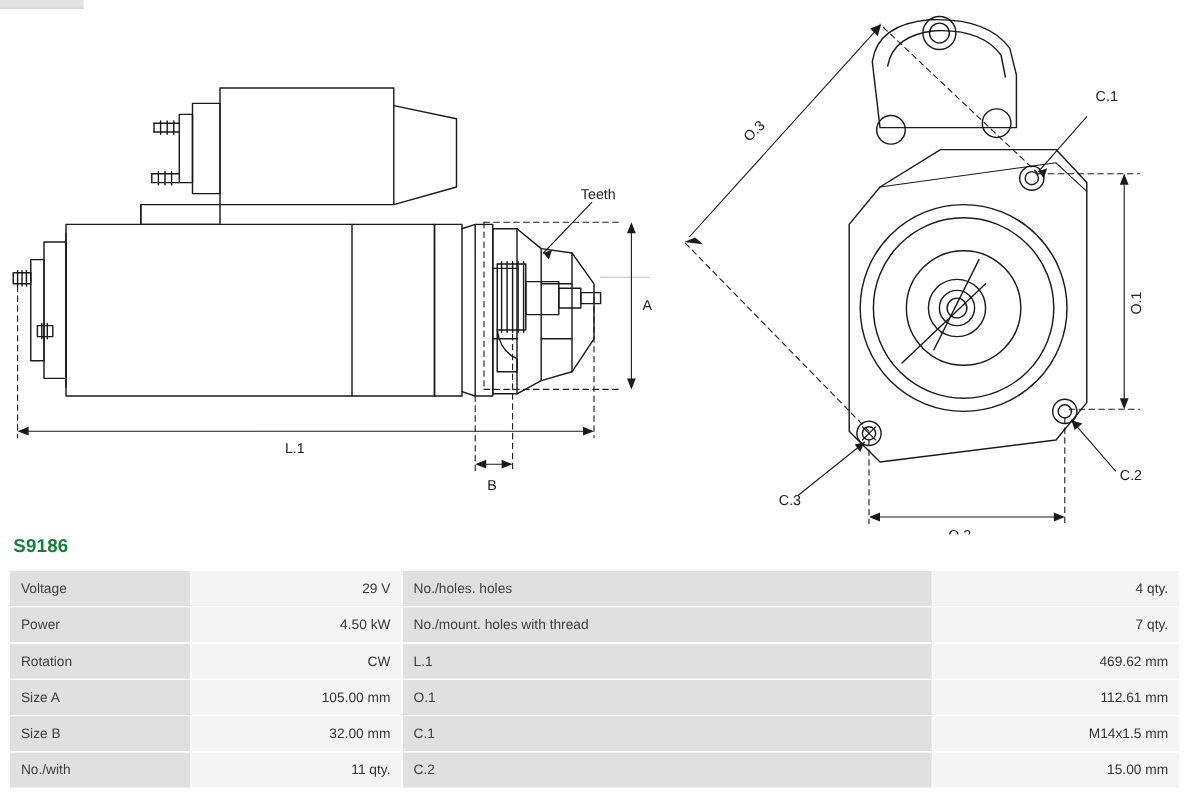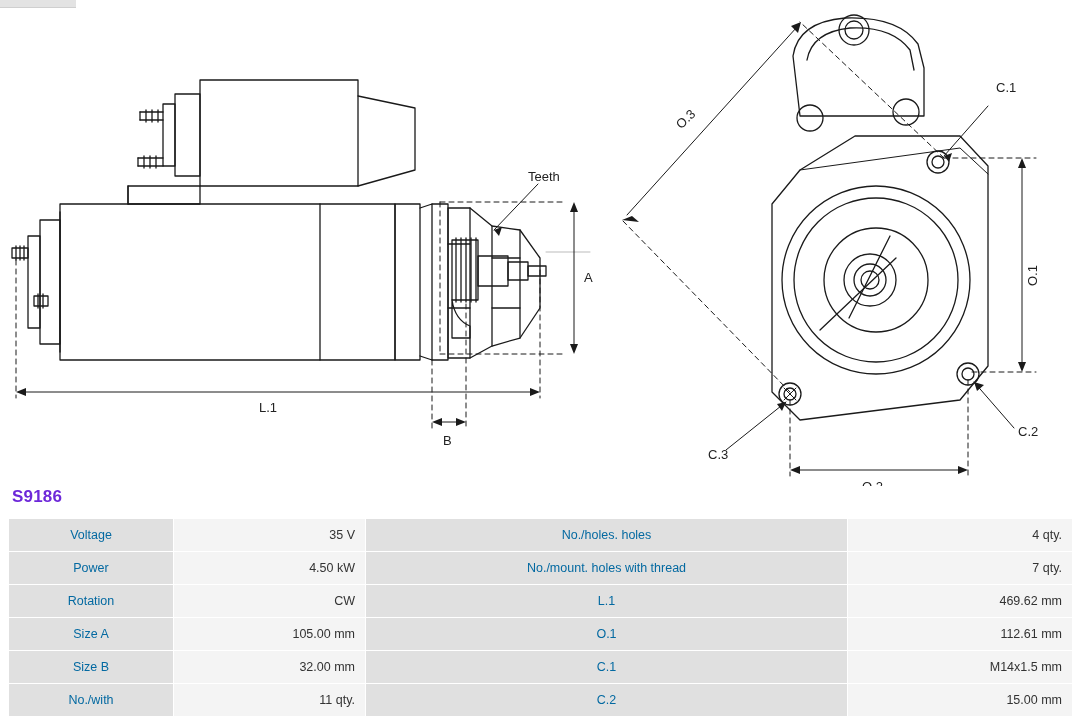--- a/index.html
+++ b/index.html
@@ -27,43 +27,43 @@
     left: 0; top: 8px;
     width: 1080px; height: 478px;
   }
   .diagram-area svg { display: block; }
   .part-number {
     position: absolute;
     left: 12px;
     top: 487px;
     font-size: 17px;
     font-weight: bold;
-    color: #6d28d9;
+    color: #15803d;
     letter-spacing: 0.2px;
   }
   .spec-table {
     position: absolute;
     left: 8px;
     top: 518px;
     width: 1064px;
     border-collapse: collapse;
     table-layout: fixed;
     font-size: 12.5px;
   }
   .spec-table td {
     height: 32px;
     border: 1px solid #ffffff;
     padding: 0 10px;
     white-space: nowrap;
     overflow: hidden;
   }
   .label-cell {
     background: #e0e0e0;
-    text-align: center;
-    color: #0369a1;
+    text-align: left;
+    color: #404040;
   }
   .value-cell {
     background: #f4f4f4;
     text-align: right;
     color: #333333;
   }
   .c-lab-1 { width: 165px; }
   .c-val-1 { width: 192px; }
   .c-lab-2 { width: 482px; }
   .c-val-2 { width: 225px; }
@@ -223,21 +223,21 @@
 <table class="spec-table">
   <colgroup>
     <col class="c-lab-1">
       <col class="c-val-1">
       <col class="c-lab-2">
       <col class="c-val-2">
   </colgroup>
   <tbody>
     <tr>
       <td class="label-cell">Voltage</td>
-      <td class="value-cell">35 V</td>
+      <td class="value-cell">29 V</td>
       <td class="label-cell">No./holes. holes</td>
       <td class="value-cell">4 qty.</td>
     </tr>
     <tr>
       <td class="label-cell">Power</td>
       <td class="value-cell">4.50 kW</td>
       <td class="label-cell">No./mount. holes with thread</td>
       <td class="value-cell">7 qty.</td>
     </tr>
     <tr>

